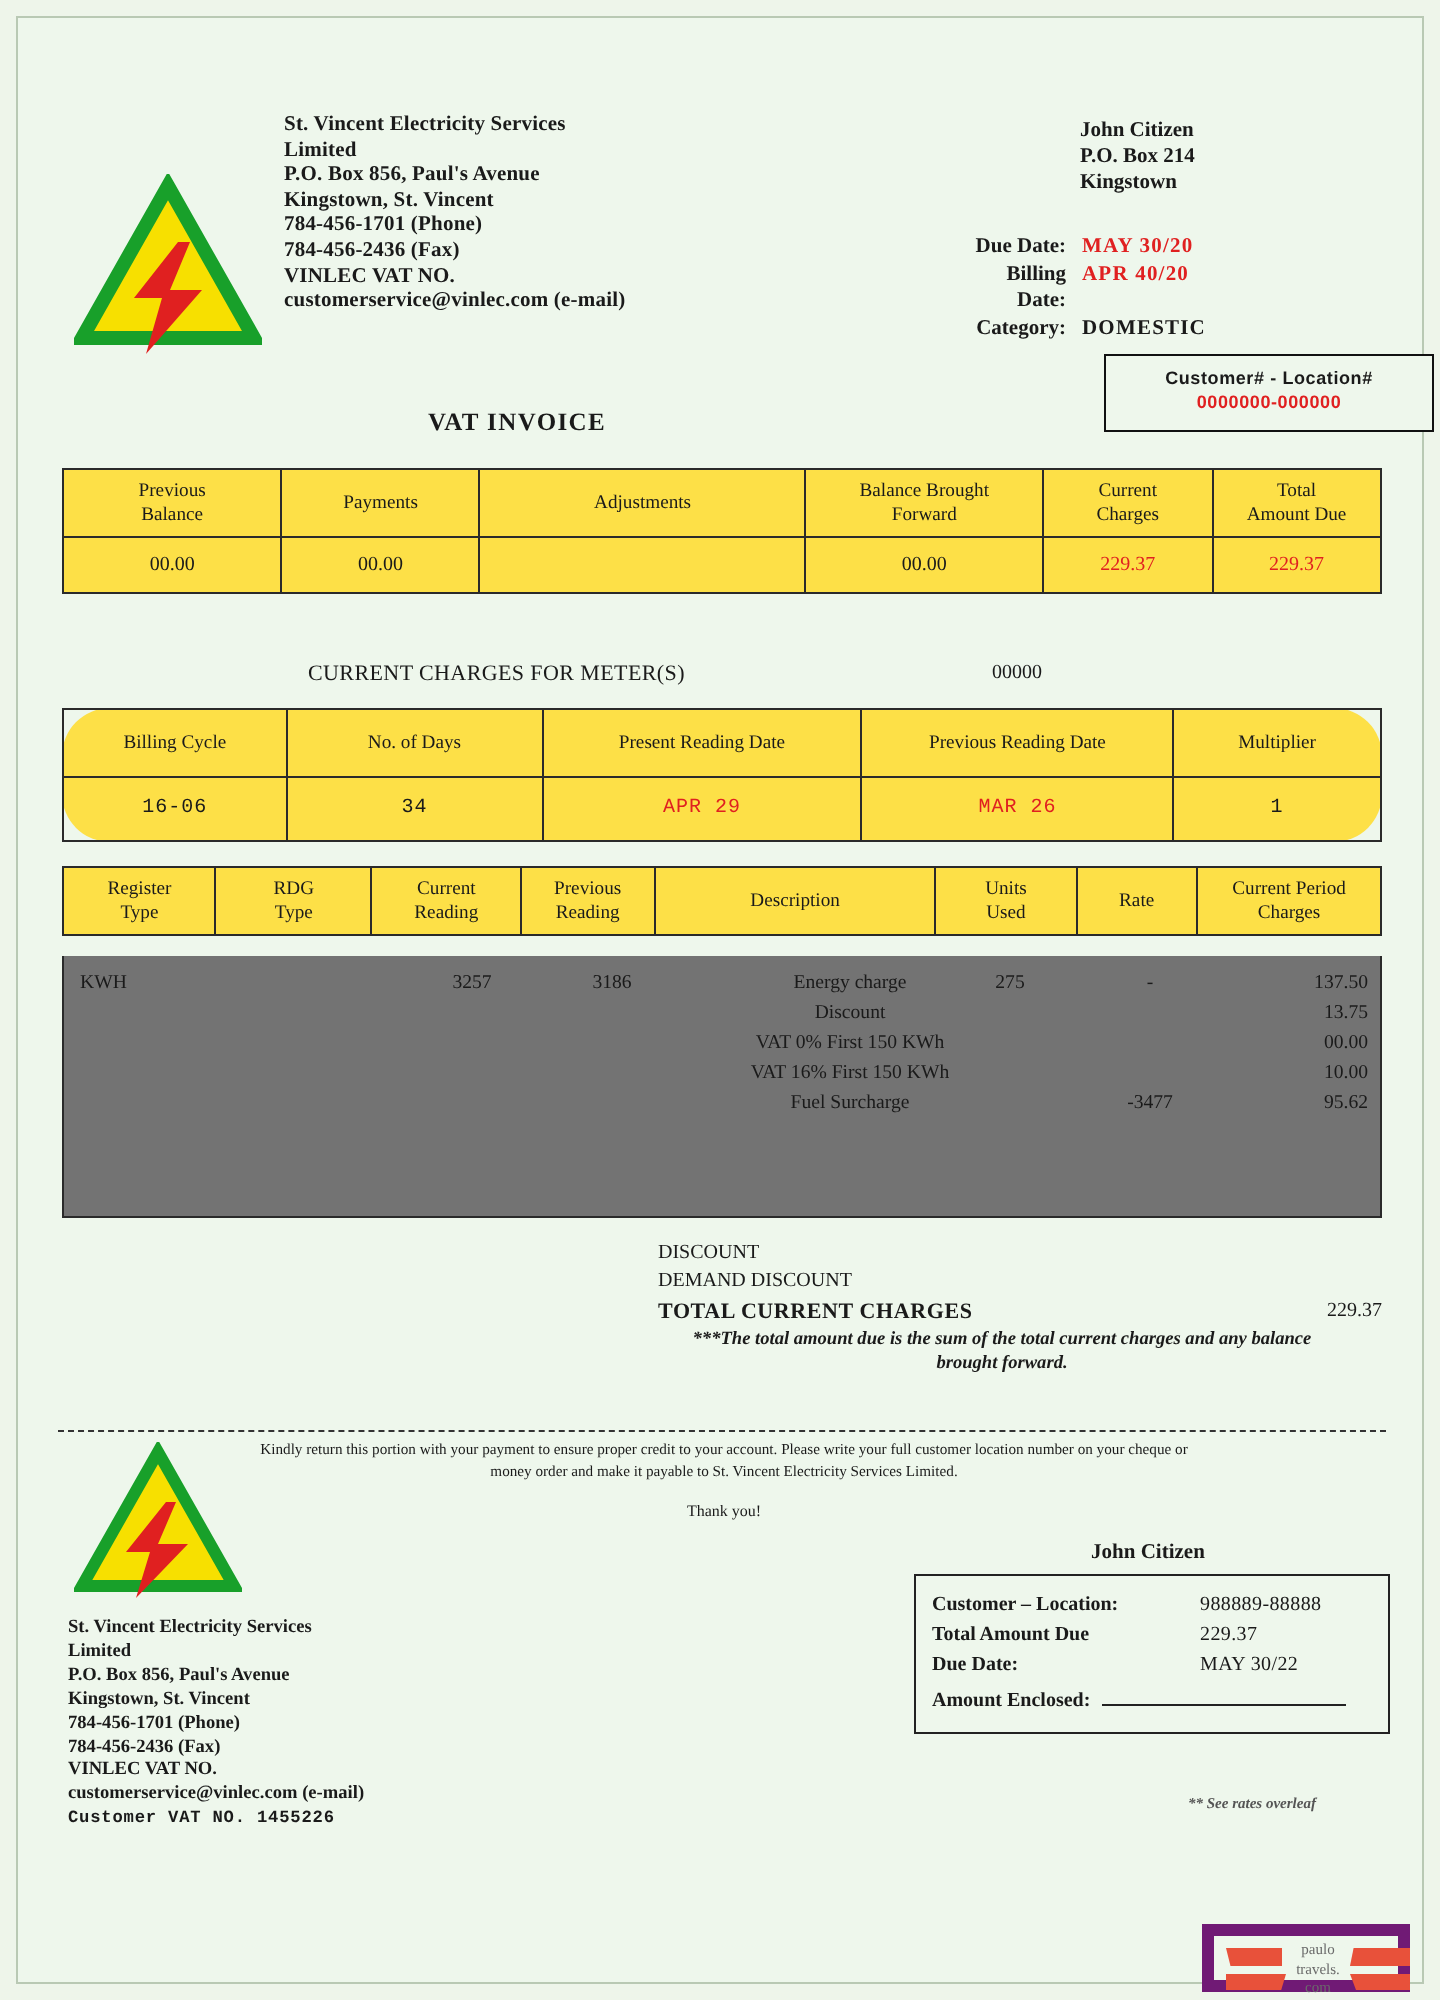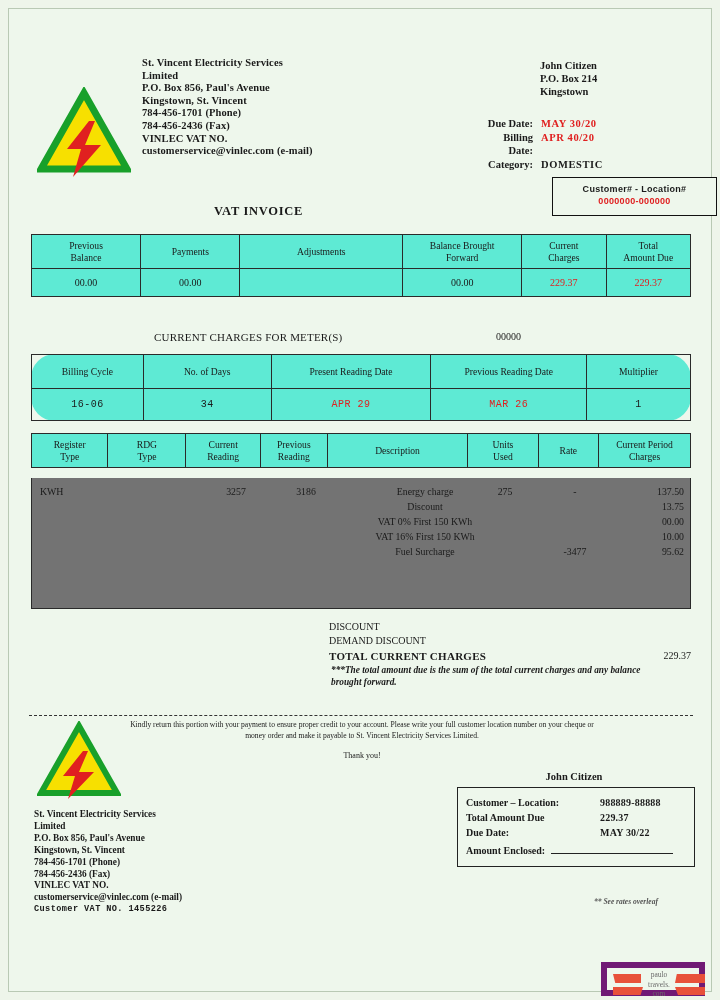--- a/index.html
+++ b/index.html
@@ -43,21 +43,21 @@
     text-align:center;
     margin-left:15px;
   }
   .cust-box .t1 { font-size:9px; font-weight:bold; margin-top:6px; letter-spacing:.3px; }
   .cust-box .t2 { font-size:9px; font-weight:bold; color:#e02020; margin-top:2px; letter-spacing:.3px; }
   .vat-title {
     position:absolute; left:205px; top:195px;
     font-size:12.5px; font-weight:bold; letter-spacing:.7px;
   }
   
-  table.grid { border-collapse:collapse; position:absolute; background:#5eead4; }
+  table.grid { border-collapse:collapse; position:absolute; background:#fde047; }
   table.grid th, table.grid td {
     border:1px solid #2a2a2a; font-size:9.6px; font-weight:normal;
     text-align:center; padding:0;
   }
   table.grid th { height:34px; line-height:11.5px; }
   table.grid td { height:28px; }
   
   #t-balance { left:22px; top:225px; width:660px; }
   #t-balance td { font-size:10px; }
   
@@ -80,40 +80,40 @@
   .c-amt  { position:absolute; left:586px; width:66px;  text-align:right; }
   
   .tot { position:absolute; left:320px; width:362px; font-size:10px; }
   #tot-discount { top:612px; }
   #tot-demand   { top:626px; }
   #tot-total    { top:641px; font-size:11px; font-weight:bold; letter-spacing:.3px; }
   #tot-total .amt { position:absolute; right:0; top:0; font-weight:normal; font-size:10px; letter-spacing:0; }
   .note {
     position:absolute; left:322px; top:656px; width:340px;
     font-size:9.3px; font-style:italic; font-weight:bold;
-    line-height:11.5px; text-align:left;
+    line-height:11.5px; text-align:center;
   }
   
   .perf {
     position:absolute; left:20px; top:706px; width:664px; height:0;
     border-top:1.4px dashed #333;
   }
   .return-note {
     position:absolute; left:118px; top:710px; width:470px;
     font-size:7.6px; line-height:11px; text-align:center;
   }
   .thanks { position:absolute; left:118px; top:742px; width:470px; text-align:center; font-size:8px; }
   .stub-name { position:absolute; left:440px; top:762px; width:250px; text-align:center; font-size:10.5px; font-weight:bold; }
   .stub-box {
     position:absolute; left:448px; top:778px; width:238px; height:80px;
     border:1px solid #222; background:#eef7ec;
   }
   .stub-box .r { position:absolute; font-size:10px; }
   .stub-box .rl { text-align:right; font-weight:bold; }
-  .stub-box .rv { font-weight:bold; letter-spacing:.2px; }
+  .stub-box .rv { font-weight:normal; letter-spacing:.2px; }
   .stub-enc { position:absolute; left:8px; top:57px; font-size:10px; font-weight:bold; }
   .stub-enc .ul { display:inline-block; width:122px; border-bottom:1px solid #222; margin-left:6px; }
   .co-block-2 {
     position:absolute; left:25px; top:800px;
     font-size:9.3px; font-weight:bold; line-height:11.9px;
   }
   .vatno { font-family:"Liberation Mono", monospace; font-size:8.6px; letter-spacing:.4px; }
   .overleaf {
     position:absolute; left:585px; top:888px;
     font-size:7.5px; font-style:italic; font-weight:bold; color:#555;

